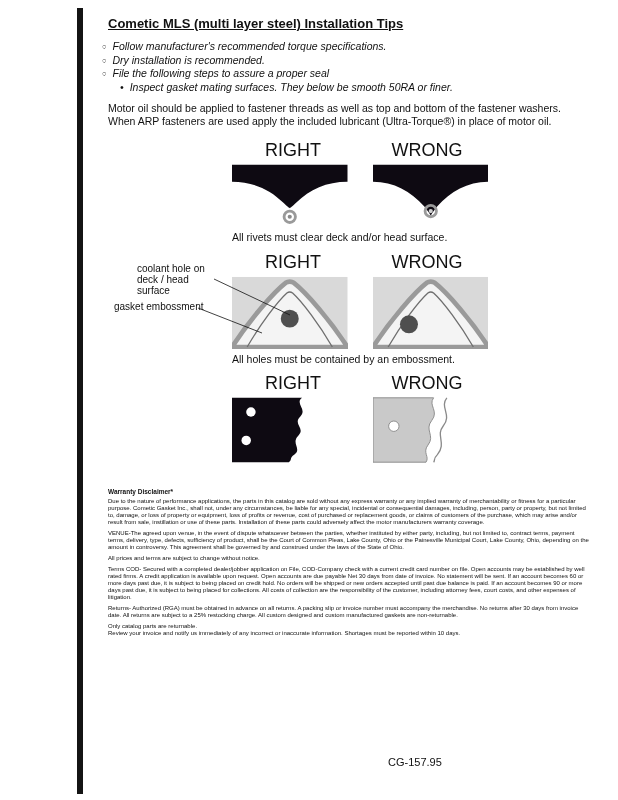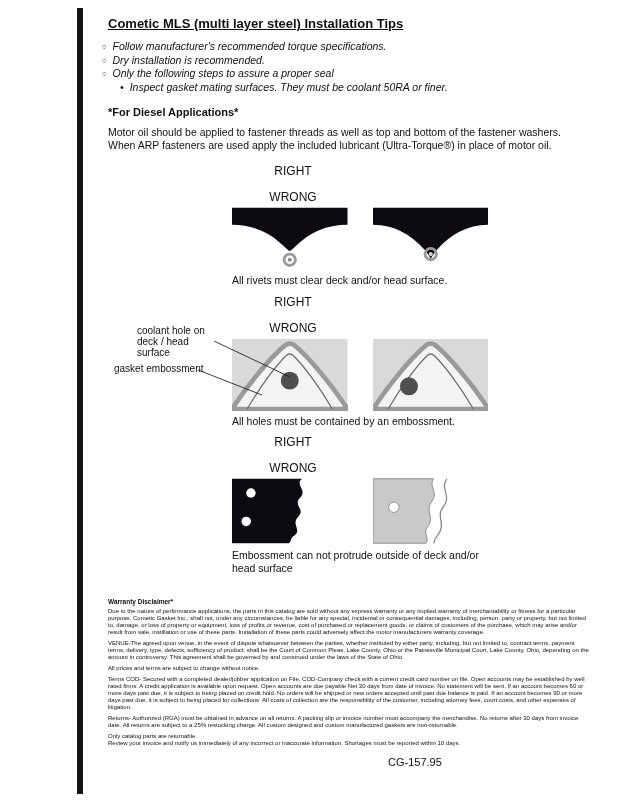--- a/index.html
+++ b/index.html
@@ -15,21 +15,21 @@
   ul.tips { list-style:none; margin:0; padding:0 0 0 6px; font-size:10.5px; line-height:13.5px;font-style:italic; }
   ul.tips > li::before { content:"○"; font-size:7.5px; margin-right:6px; vertical-align:1px; }
   ul.subtips { list-style:none; margin:0; padding:0 0 0 18px; }
   ul.subtips > li::before { content:"•"; margin-right:6px; }
 
   .diesel-h { margin:12px 0 0 12px; font-size:11px; font-weight:bold; }
   p.body { margin:8px 0 0 12px; font-size:10.5px; line-height:13px; width:478px; }
 
   .figures { position:relative; margin:12px 0 0 136px; width:256px; }
   .figrow { margin-bottom:8px; }
-  .labels { display:flex; gap:12px; font-size:12px; margin-bottom:2px;flex-direction:column; }
+  .labels { display:flex; gap:12px; font-size:18px; margin-bottom:2px; }
   .labels span { width:122px; text-align:center; }
   .imgs { display:flex; gap:25px; position:relative; }
   svg.fig { display:block; }
   .cap { font-size:10.5px; margin-top:4px; line-height:12.5px; }
   .cap3 { width:250px; }
 
   .ann { position:absolute; font-size:10px; line-height:11px; color:#111; }
   .ann1 { left:-95px; top:-12px; width:82px; }
   .ann2 { left:-118px; top:26px; width:95px; white-space:nowrap; }
   .annlines { position:absolute; left:-130px; top:-12px; pointer-events:none; }
@@ -46,27 +46,26 @@
 
 <div class="page">
   <div class="left-rule"></div>
 
   <div class="content">
     <h1 class="title">Cometic MLS (multi layer steel) Installation Tips</h1>
 
     <ul class="tips">
       <li>Follow manufacturer's recommended torque specifications.</li>
       <li>Dry installation is recommended.</li>
-      <li>Only the following steps to assure a proper seal</li>
+      <li>File the following steps to assure a proper seal</li>
       <ul class="subtips">
-        <li>Inspect gasket mating surfaces.  They must be coolant 50RA or finer.</li>
+        <li>Inspect gasket mating surfaces.  They below be smooth 50RA or finer.</li>
       </ul>
     </ul>
 
-    <div class="diesel-h">*For Diesel Applications*</div>
     <p class="body">Motor oil should be applied to fastener threads as well as top and bottom of the fastener washers. When ARP fasteners are used apply the included lubricant (Ultra-Torque®) in place of motor oil.</p>
 
     <div class="figures">
 
       <div class="figrow">
         <div class="labels">
           <span>RIGHT</span>
           <span>WRONG</span>
         </div>
         <div class="imgs">
@@ -126,21 +125,20 @@
             <circle cx="20" cy="15" r="5" fill="#ffffff"></circle>
             <circle cx="15" cy="45" r="5" fill="#ffffff"></circle>
           </svg>
           <svg class="fig" width="122" height="68" viewBox="0 0 122 68">
             <rect width="122" height="68" fill="#ffffff"></rect>
             <path d="M0,0 H64 C58,8 70,14 62,24 C54,34 66,40 58,50 C52,58 60,62 56,68 H0 Z" fill="#c9c9c9" stroke="#8a8a8a" stroke-width="1"></path>
             <path d="M78,0 C70,10 84,18 74,30 C66,40 78,48 68,60 C63,65 66,66 64,68" fill="none" stroke="#8a8a8a" stroke-width="1.4"></path>
             <circle cx="22" cy="30" r="5.5" fill="#ffffff" stroke="#8a8a8a" stroke-width="1"></circle>
           </svg>
         </div>
-        <div class="cap cap3">Embossment can not protrude outside of deck and/or head surface</div>
       </div>
     </div>
 
     <div class="legal">
       <h2>Warranty Disclaimer*</h2>
       <p>Due to the nature of performance applications, the parts in this catalog are sold without any express warranty or any implied warranty of merchantability or fitness for a particular purpose.  Cometic Gasket Inc., shall not, under any circumstances, be liable for any special, incidental or consequential damages, including, person, party or property, but not limited to, damage, or loss of property or equipment, loss of profits or revenue, cost of purchased or replacement goods, or claims of customers of the purchase, which may arise and/or result from sale, instillation or use of these parts.  Installation of these parts could adversely affect the motor manufacturers warranty coverage.</p>
       <p>VENUE-The agreed upon venue, in the event of dispute whatsoever between the parties, whether instituted by either party, including, but not limited to, contract terms, payment terms, delivery, type, defects, sufficiency of product, shall be the Court of Common Pleas, Lake County, Ohio or the Painesville Municipal Court, Lake County, Ohio, depending on the amount in controversy. This agreement shall be governed by and construed under the laws of the State of Ohio.</p>
       <p>All prices and terms are subject to change without notice.</p>
       <p>Terms COD- Secured with a completed dealer/jobber application on File, COD-Company check with a current credit card number on file.  Open accounts may be established by well rated firms.  A credit application is available upon request.  Open accounts are due payable Net 30 days from date of invoice.  No statement will be sent.  If an account becomes 60 or more days past due, it is subject to being placed on credit hold.  No orders will be shipped or new orders accepted until past due balance is paid.  If an account becomes 90 or more days past due, it is subject to being placed for collections.  All costs of collection are the responsibility of the customer, including attorney fees, court costs, and other expenses of litigation.</p>
       <p>Returns- Authorized (RGA) must be obtained in advance on all returns.  A packing slip or invoice number must accompany the merchandise.  No returns after 30 days from invoice date.  All returns are subject to a 25% restocking charge.  All custom designed and custom manufactured gaskets are non-returnable.</p>

